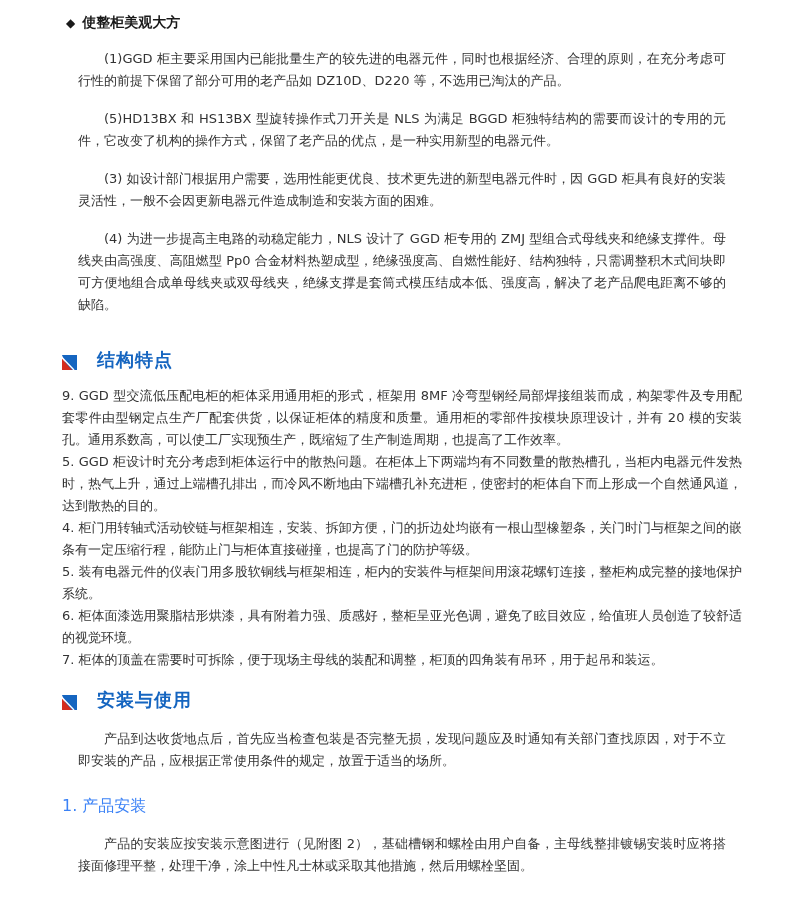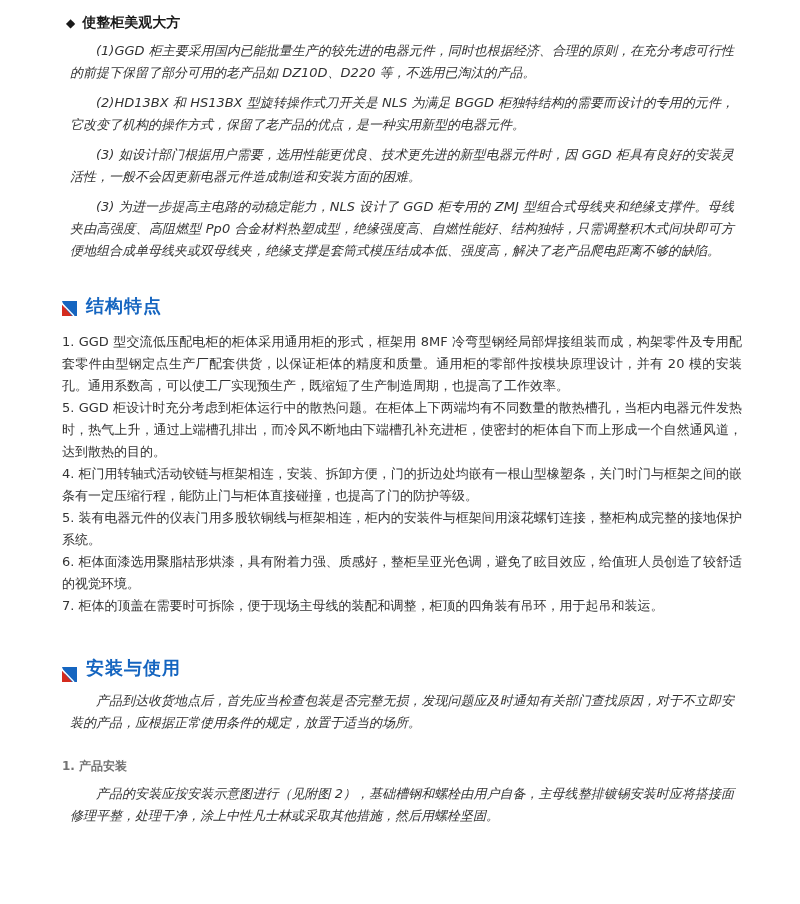--- a/index.html
+++ b/index.html
@@ -22,85 +22,84 @@
     margin: 2px 0 8px 4px;
     font-size: 14px;
     font-weight: bold;
     color: #1a1a1a;
     display: flex;
     align-items: center;
     gap: 7px;
   }
   .diamond { font-size: 12px; color: #1a1a1a; }
   .para {
-    margin: 8px;
+    margin: 16px;
     font-size: 13px;
     line-height: 22px;
     text-indent: 2em;
     color: #333333;
     text-align: justify;
-    font-style: italic;
   }
   
   .blue-head {
     display: flex;
     align-items: center;
-    gap: 9px;
+    gap: 20px;
     margin: 0;
     color: #1565c0;
     font-size: 18px;
     font-weight: bold;
     letter-spacing: 1px;
   }
   .head-structure { margin: 32px 0 13px 0; }
-  .head-install { margin: 39px 0 10px 0; align-items: flex-end; }
+  .head-install { margin: 17px 0 10px 0; }
   .logo-icon { width: 15px; height: 15px; display: inline-block; flex-shrink: 0; }
   
   .feat-item {
     font-size: 13px;
     line-height: 22px;
     color: #333333;
     text-align: justify;
   }
   
   .sub-head {
     margin: 24px 0 8px 0;
-    font-size: 12px;
-    font-weight: bold;
-    color: #737373;
+    font-size: 16px;
+    font-weight: normal;
+    color: #3b82f6;
   }
 </style>
 </head>
 <body>
 
 <div class="page">
 
   <div>
     <h3 class="sec1-title">
       <span class="diamond">◆</span>
       <span>使整柜美观大方</span>
     </h3>
     <p class="para">(1)GGD 柜主要采用国内已能批量生产的较先进的电器元件，同时也根据经济、合理的原则，在充分考虑可行性的前提下保留了部分可用的老产品如 DZ10D、D220 等，不选用已淘汰的产品。</p>
-    <p class="para">(2)HD13BX 和 HS13BX 型旋转操作式刀开关是 NLS 为满足 BGGD 柜独特结构的需要而设计的专用的元件，它改变了机构的操作方式，保留了老产品的优点，是一种实用新型的电器元件。</p>
+    <p class="para">(5)HD13BX 和 HS13BX 型旋转操作式刀开关是 NLS 为满足 BGGD 柜独特结构的需要而设计的专用的元件，它改变了机构的操作方式，保留了老产品的优点，是一种实用新型的电器元件。</p>
     <p class="para">(3) 如设计部门根据用户需要，选用性能更优良、技术更先进的新型电器元件时，因 GGD 柜具有良好的安装灵活性，一般不会因更新电器元件造成制造和安装方面的困难。</p>
-    <p class="para">(3) 为进一步提高主电路的动稳定能力，NLS 设计了 GGD 柜专用的 ZMJ 型组合式母线夹和绝缘支撑件。母线夹由高强度、高阻燃型 Pp0 合金材料热塑成型，绝缘强度高、自燃性能好、结构独特，只需调整积木式间块即可方便地组合成单母线夹或双母线夹，绝缘支撑是套筒式模压结成本低、强度高，解决了老产品爬电距离不够的缺陷。</p>
+    <p class="para">(4) 为进一步提高主电路的动稳定能力，NLS 设计了 GGD 柜专用的 ZMJ 型组合式母线夹和绝缘支撑件。母线夹由高强度、高阻燃型 Pp0 合金材料热塑成型，绝缘强度高、自燃性能好、结构独特，只需调整积木式间块即可方便地组合成单母线夹或双母线夹，绝缘支撑是套筒式模压结成本低、强度高，解决了老产品爬电距离不够的缺陷。</p>
   </div>
 
   <div>
     <h2 class="blue-head head-structure">
       <span class="logo-icon">
         <svg width="15" height="15" viewBox="0 0 15 15">
           <polygon points="0,0 15,0 15,15 6,15" fill="#1565c0"></polygon>
           <polygon points="0,3.5 0,15 10,15" fill="#d42b1e"></polygon>
           <line x1="0" y1="2.5" x2="12" y2="15" stroke="#ffffff" stroke-width="1.4"></line>
         </svg>
       </span>
       <span>结构特点</span>
     </h2>
-    <div class="feat-item">1. GGD 型交流低压配电柜的柜体采用通用柜的形式，框架用 8MF 冷弯型钢经局部焊接组装而成，构架零件及专用配套零件由型钢定点生产厂配套供货，以保证柜体的精度和质量。通用柜的零部件按模块原理设计，并有 20 模的安装孔。通用系数高，可以使工厂实现预生产，既缩短了生产制造周期，也提高了工作效率。</div>
+    <div class="feat-item">9. GGD 型交流低压配电柜的柜体采用通用柜的形式，框架用 8MF 冷弯型钢经局部焊接组装而成，构架零件及专用配套零件由型钢定点生产厂配套供货，以保证柜体的精度和质量。通用柜的零部件按模块原理设计，并有 20 模的安装孔。通用系数高，可以使工厂实现预生产，既缩短了生产制造周期，也提高了工作效率。</div>
     <div class="feat-item">5.  GGD 柜设计时充分考虑到柜体运行中的散热问题。在柜体上下两端均有不同数量的散热槽孔，当柜内电器元件发热时，热气上升，通过上端槽孔排出，而冷风不断地由下端槽孔补充进柜，使密封的柜体自下而上形成一个自然通风道，达到散热的目的。</div>
     <div class="feat-item">4. 柜门用转轴式活动铰链与框架相连，安装、拆卸方便，门的折边处均嵌有一根山型橡塑条，关门时门与框架之间的嵌条有一定压缩行程，能防止门与柜体直接碰撞，也提高了门的防护等级。</div>
     <div class="feat-item">5. 装有电器元件的仪表门用多股软铜线与框架相连，柜内的安装件与框架间用滚花螺钉连接，整柜构成完整的接地保护系统。</div>
     <div class="feat-item">6. 柜体面漆选用聚脂桔形烘漆，具有附着力强、质感好，整柜呈亚光色调，避免了眩目效应，给值班人员创造了较舒适的视觉环境。</div>
     <div class="feat-item">7. 柜体的顶盖在需要时可拆除，便于现场主母线的装配和调整，柜顶的四角装有吊环，用于起吊和装运。</div>
   </div>
 
   <div>
     <h2 class="blue-head head-install">
       <span class="logo-icon">

